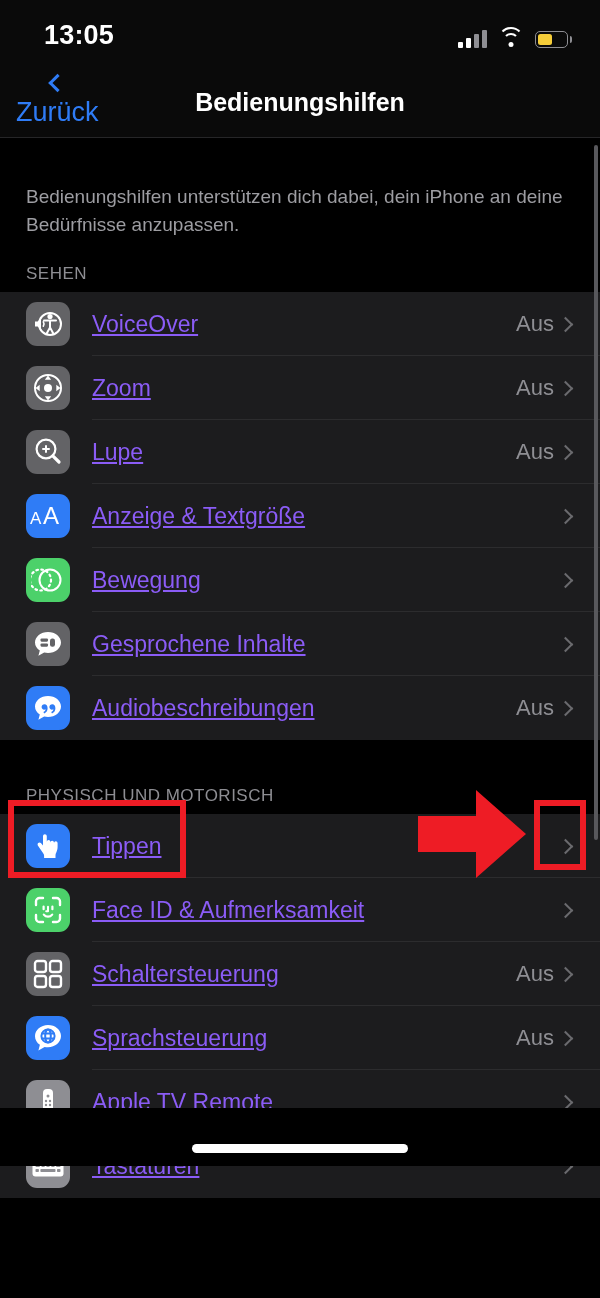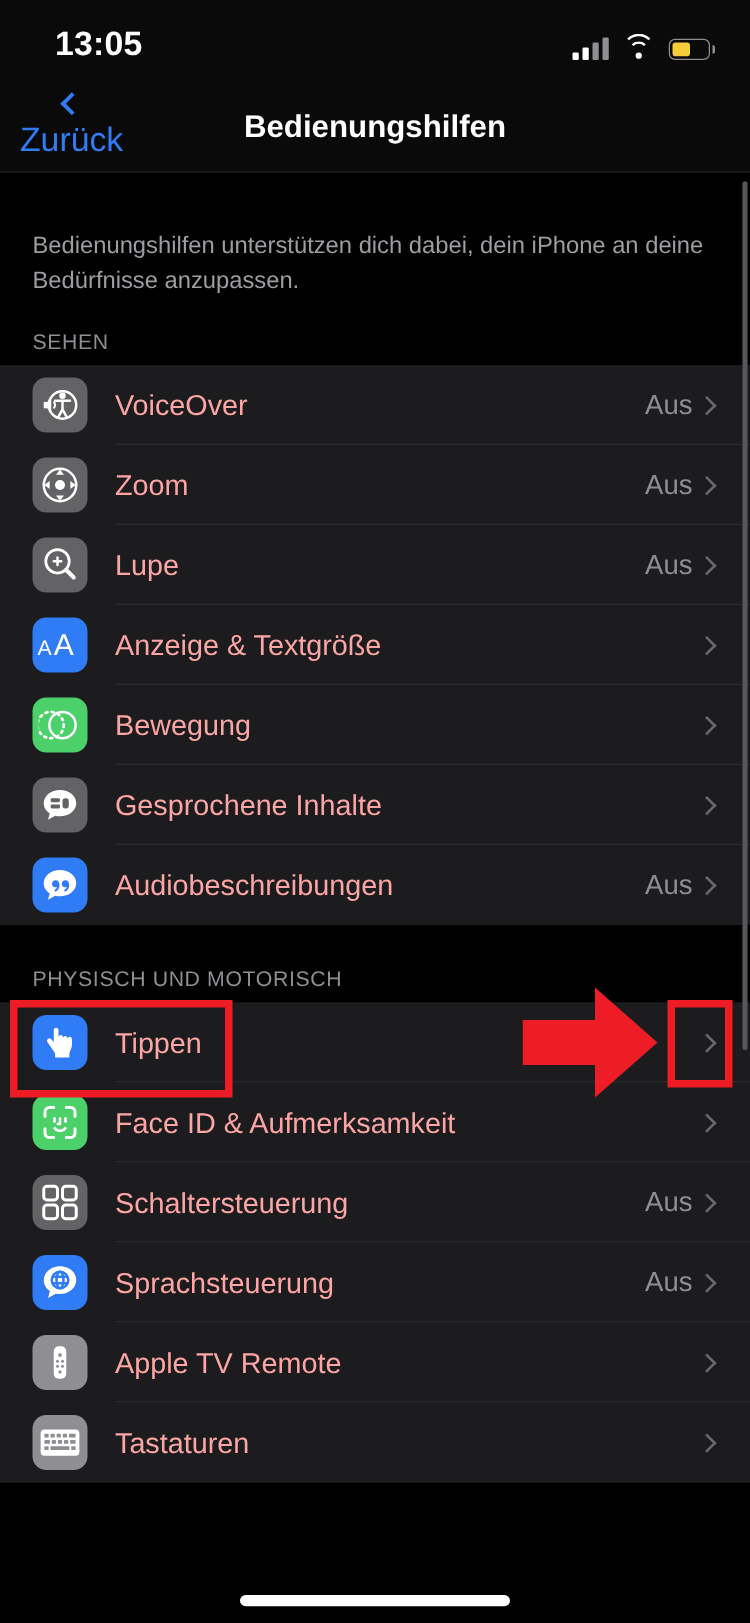--- a/index.html
+++ b/index.html
@@ -2,21 +2,21 @@
 <html><head>
 <meta charset="utf-8">
 <style>
   * { margin:0; padding:0; box-sizing:border-box; }
   html, body {
     width:600px; height:1298px;
     background:#000;
     font-family:"Liberation Sans", sans-serif;
     overflow:hidden;
   }
-  #screen { position:relative; width:600px; height:1298px; background:#000; }
+  #screen { position:relative; width:600px; height:1166px; background:#000; }
 
   
   .statusbar {
     position:absolute; top:0; left:0; width:600px; height:66px;
     background:#0a0a0a;
   }
   .sb-time {
     position:absolute; left:44px; top:20px;
     color:#fff; font-size:27px; font-weight:bold; letter-spacing:.2px;
   }
@@ -82,43 +82,44 @@
     background:#000;
   }
   .intro {
     padding:44px 26px 0 26px;
     color:#9d9da2; font-size:19px; line-height:1.45;
   }
   .sec-header {
     padding:26px 26px 8px 26px;
     color:#8e8e93; font-size:17px; letter-spacing:.5px;
   }
-  .sec-header.tight { padding-top:34px; }
+  .sec-header.tight { padding-top:34px;margin-top:12px; }
 
   .group { background:#1c1c1e; }
   .row {
     position:relative; display:flex; align-items:center;
     height:64px; padding-left:26px; background:#1c1c1e;
   }
   .row .sep {
     position:absolute; left:92px; right:0; bottom:0; height:1px;
     background:#2c2c2e;
   }
   .row:last-child .sep { display:none; }
 
   .ico {
     width:44px; height:44px; border-radius:11px;
     flex:0 0 44px; position:relative;
     display:flex; align-items:center; justify-content:center;
     overflow:hidden;
   }
   .ico svg { display:block; }
   .rlabel {
-    margin-left:22px; color:#fca5a5; font-size:23px; flex:1 1 auto;
+    margin-left:22px; color:#8b5cf6; font-size:23px; flex:1 1 auto;
     white-space:nowrap;
+    text-decoration:underline;
   }
   .rvalue { color:#8e8e93; font-size:22px; margin-right:6px; }
   .chev {
     width:11px; height:11px; margin-right:29px;
     border-top:2.6px solid #6a6a6e; border-right:2.6px solid #6a6a6e;
     transform:rotate(45deg);
     flex:0 0 auto;
   }
 
   

